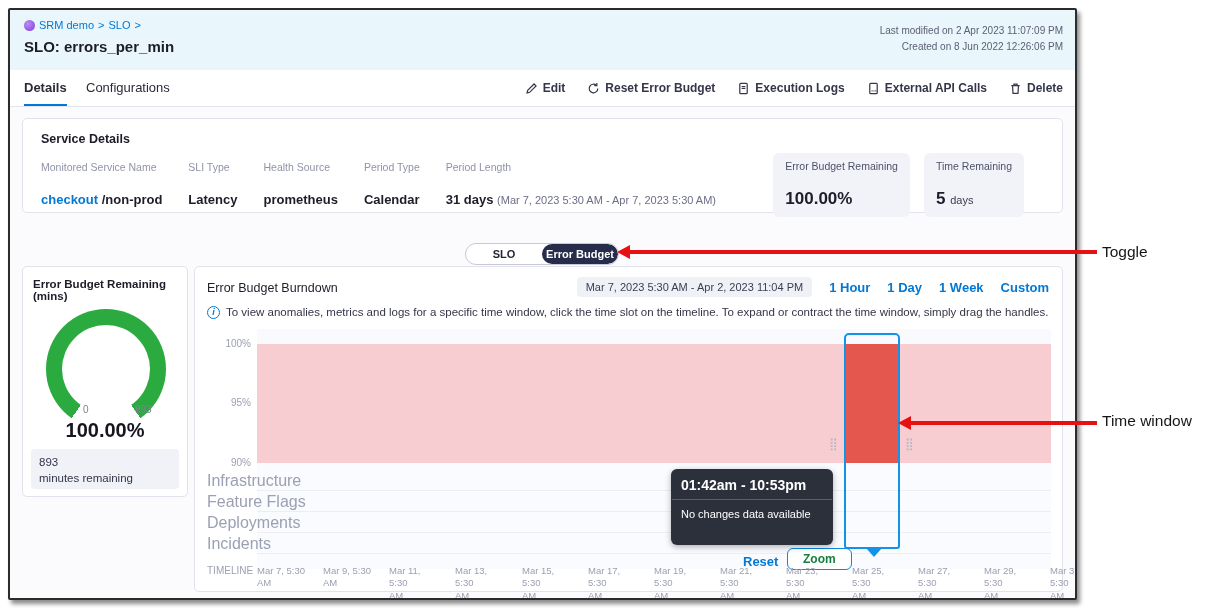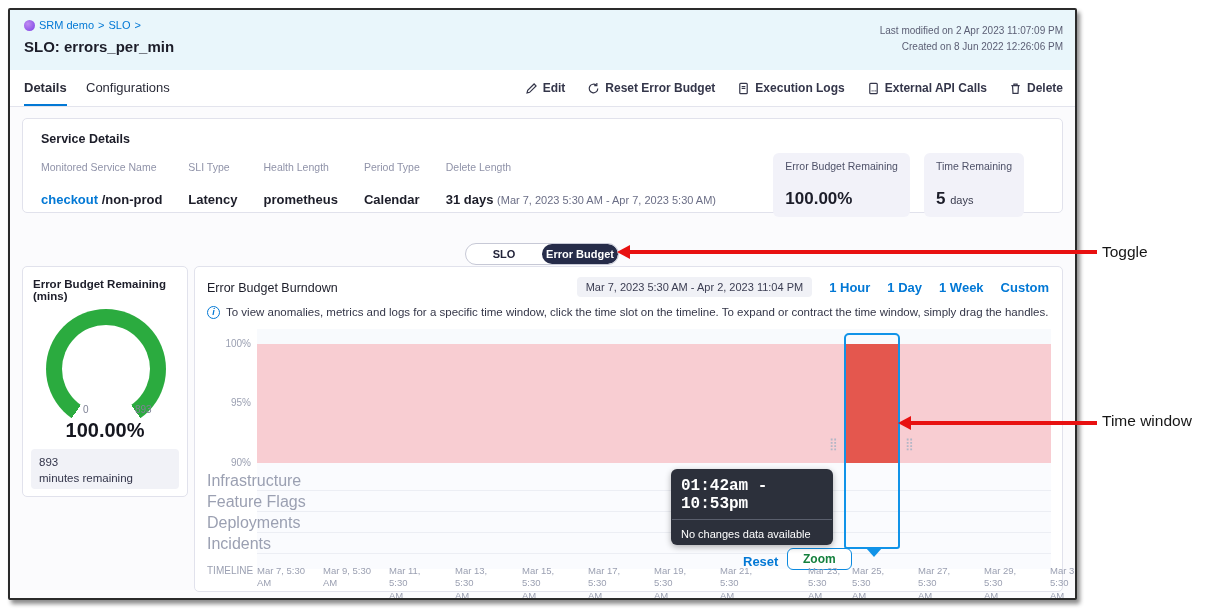--- a/index.html
+++ b/index.html
@@ -95,21 +95,21 @@
     border:2px solid #1193e8; border-radius:5px 5px 3px 3px; background:transparent; cursor:grab; }
   .twin-fill { position:absolute; left:0; right:0; top:9px; height:119px; background:#e4574e; }
   .twin-tri { position:absolute; left:671px; top:281px; width:0; height:0;
     border-left:8px solid transparent; border-right:8px solid transparent; border-top:9px solid #1193e8; }
   .handle { position:absolute; top:172px; font-size:12px; color:#b2b6c6; cursor:ew-resize; line-height:10px; }
   .handle.l { left:634px; } .handle.r { right:auto; left:710px; }
 
   
   .ttip { position:absolute; left:476px; top:202px; width:162px; height:76px; background:#2c303b;
     border-radius:6px; color:#fff; box-shadow:0 2px 6px rgba(0,0,0,.3); z-index:5; }
-  .ttip-title { padding:8px 10px 6px; font-size:16px; font-weight:600;font-family:Liberation Mono, monospace; }
+  .ttip-title { padding:8px 10px 6px; font-size:14px; font-weight:600; }
   .ttip-div { height:1px; background:#5a5f6d; margin:0 1px; }
   .ttip-body { padding:8px 10px; font-size:11px; }
 
   .reset-link { position:absolute; left:548px; top:287px; font-size:13px; font-weight:700; color:#0278d5; cursor:pointer; }
   .zoom-btn { position:absolute; left:592px; top:281px; padding:3px 15px; font-size:12px; font-weight:700;
     color:#15803d; border:1.5px solid #0b8ae0; border-radius:6px; background:#fff; cursor:pointer; }
 
   
   .anno { position:absolute; font-size:15.5px; color:#161616; }
   .anno-toggle { left:1102px; top:243px; }
@@ -190,29 +190,29 @@
         <div class="sd-fields">
           <div>
             <div class="sd-label">Monitored Service Name</div>
             <div class="sd-value"><a href="#">checkout</a> <span>/non-prod</span></div>
           </div>
           <div>
             <div class="sd-label">SLI Type</div>
             <div class="sd-value">Latency</div>
           </div>
           <div>
-            <div class="sd-label">Health Length</div>
+            <div class="sd-label">Health Source</div>
             <div class="sd-value">prometheus</div>
           </div>
           <div>
             <div class="sd-label">Period Type</div>
             <div class="sd-value">Calendar</div>
           </div>
           <div>
-            <div class="sd-label">Delete Length</div>
+            <div class="sd-label">Period Length</div>
             <div class="sd-value"><span>31 days</span> <span class="sd-note">(Mar 7, 2023 5:30 AM - Apr 7, 2023 5:30 AM)</span></div>
           </div>
         </div>
         <div class="chips">
           <div class="chip">
             <div class="chip-label">Error Budget Remaining</div>
             <div class="chip-value">100.00%</div>
           </div>
           <div class="chip">
             <div class="chip-label">Time Remaining</div>
@@ -313,21 +313,21 @@
             <div>AM</div>
           </div>
         <div class="tl-item" style="left:459px;">
             <div>Mar 19, 5:30</div>
             <div>AM</div>
           </div>
         <div class="tl-item" style="left:525px;">
             <div>Mar 21, 5:30</div>
             <div>AM</div>
           </div>
-        <div class="tl-item" style="left:591px;margin-left:22px;">
+        <div class="tl-item" style="left:591px;">
             <div>Mar 23, 5:30</div>
             <div>AM</div>
           </div>
         <div class="tl-item" style="left:657px;">
             <div>Mar 25, 5:30</div>
             <div>AM</div>
           </div>
         <div class="tl-item" style="left:723px;">
             <div>Mar 27, 5:30</div>
             <div>AM</div>

